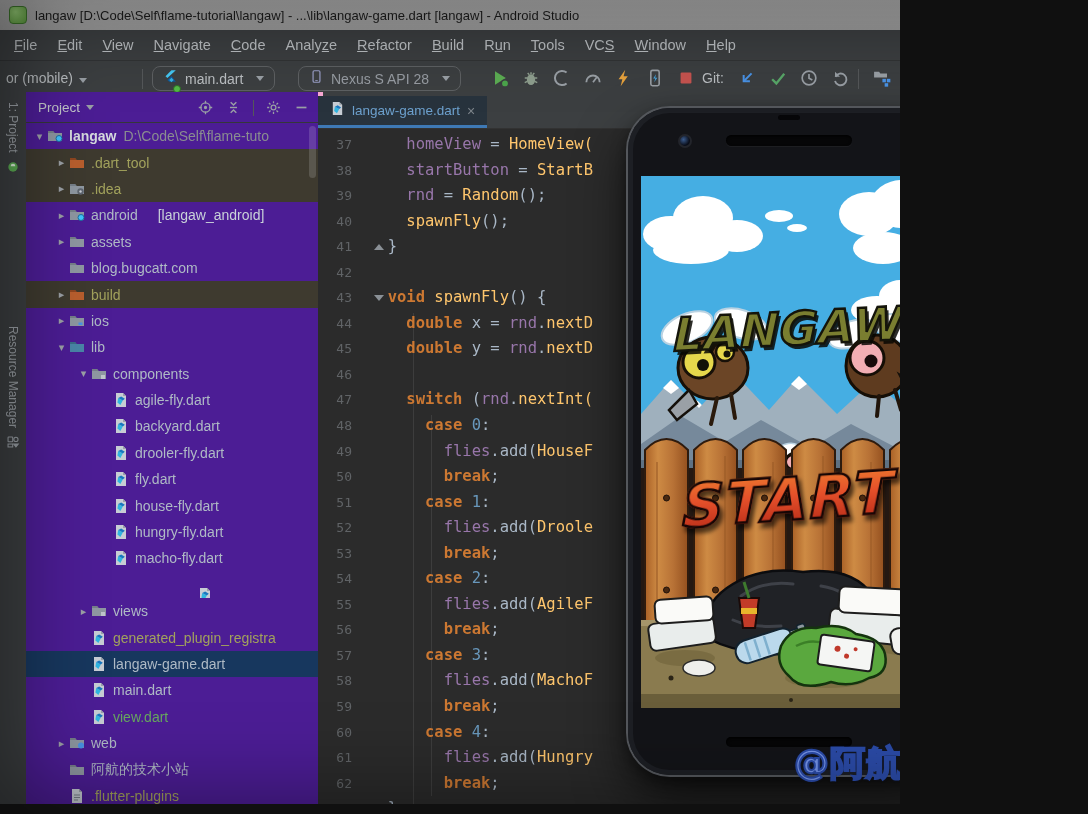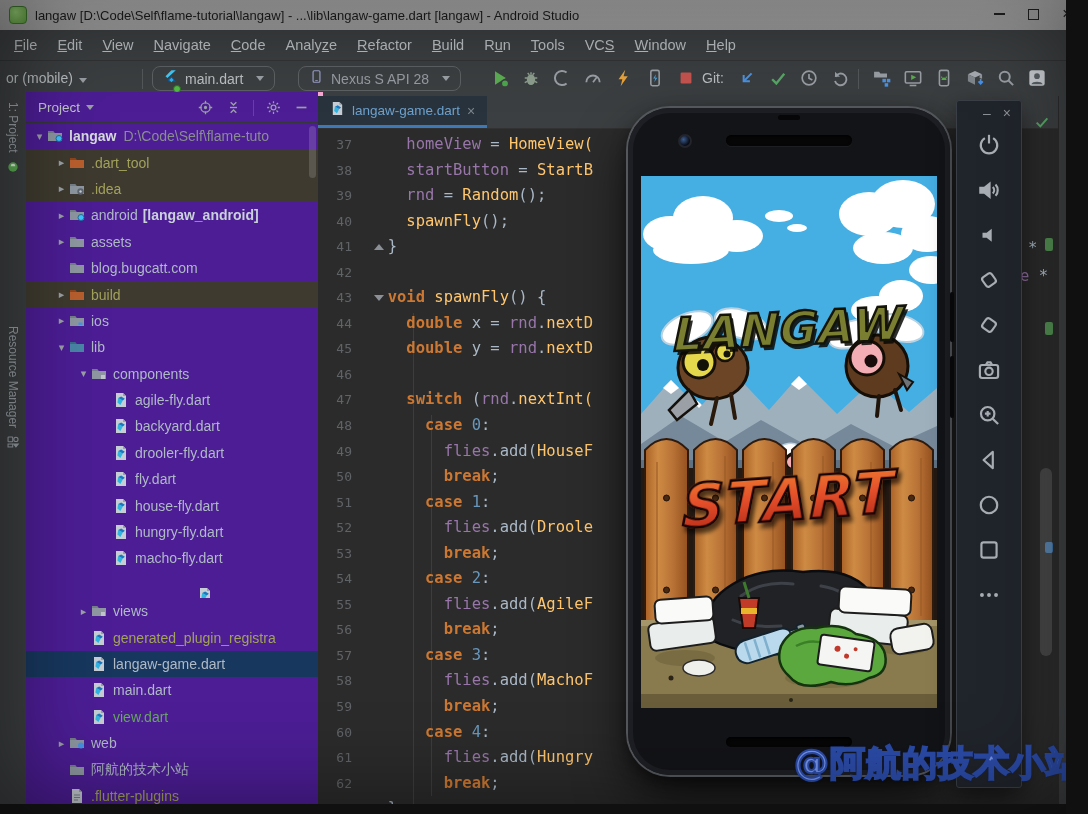--- a/index.html
+++ b/index.html
@@ -1,16 +1,16 @@
 <!DOCTYPE html>
 <html><head>
 <meta charset="utf-8">
 <style>
   html,body{margin:0;padding:0;background:#101010;}
-  #app{position:relative;width:1066px;height:814px;overflow:hidden;background:#2B2B2B;
+  #app{position:relative;width:900px;height:814px;overflow:hidden;background:#2B2B2B;
        font-family:"Liberation Sans",sans-serif;}
   
   .titlebar{position:absolute;left:0;top:0;width:1088px;height:30px;
     background:linear-gradient(#b3b3b3,#9d9d9d);display:flex;align-items:center;}
   .as-logo{width:16px;height:16px;border-radius:4px;margin:0 8px 0 9px;
     background:radial-gradient(circle at 35% 30%,#9BD47A,#5E9C3F);border:1px solid #3F7A2C;}
   .titletext{font-size:13px;color:#1c1c1c;white-space:nowrap;}
   .winctl{position:absolute;right:6px;top:3px;display:flex;gap:4px;}
   .winctl .wbtn{width:30px;height:22px;display:flex;align-items:center;justify-content:center;color:#222;}
   .wmin{width:11px;height:2px;background:#222;}
@@ -56,21 +56,21 @@
   .trow{height:26.4px;display:flex;align-items:center;white-space:nowrap;overflow:hidden;font-size:14px;color:#AFBAC5;}
   .trow.hl{background:#3E3A2F;}
   .trow.sel{background:#17375E;}
   .arr{display:inline-block;width:15px;color:#9CA1A6;font-size:11px;text-align:center;flex:0 0 15px;}
   .ticon{width:16px;height:16px;margin-right:6px;flex:0 0 16px;}
   .ticon svg{width:16px;height:16px;}
   .lbl{color:#AFBAC5;}
   .lbl.excluded{color:#A2A25C;}
   .lbl.new{color:#67A85F;}
   .lbl.boldroot{font-weight:bold;color:#D6DADE;}
-  .sfx{font-weight:bold;color:#C9D1D9;margin-left:5px;}
+  .sfx{font-weight:normal;color:#C9D1D9;margin-left:20px;}
   .pth{color:#8A8D90;margin-left:7px;}
   .pscroll{position:absolute;right:2px;top:34px;width:7px;height:52px;border-radius:4px;background:rgba(255,255,255,.15);}
   
   .editor{position:absolute;left:318px;top:96px;width:740px;height:718px;background:#2B2B2B;overflow:hidden;}
   .tabbar{position:absolute;left:0;top:0;width:740px;height:32px;background:#3C3F41;border-bottom:1px solid #323232;}
   .etab{position:absolute;left:0;top:0;height:29px;background:#28333D;border-bottom:3px solid #3E79B5;
     display:flex;align-items:center;gap:7px;padding:0 12px;}
   .etab .lbl{color:#6DA1CE;font-size:13.5px;}
   .etab svg{width:15px;height:15px;}
   .tabclose{color:#7E858C;font-size:14px;}

